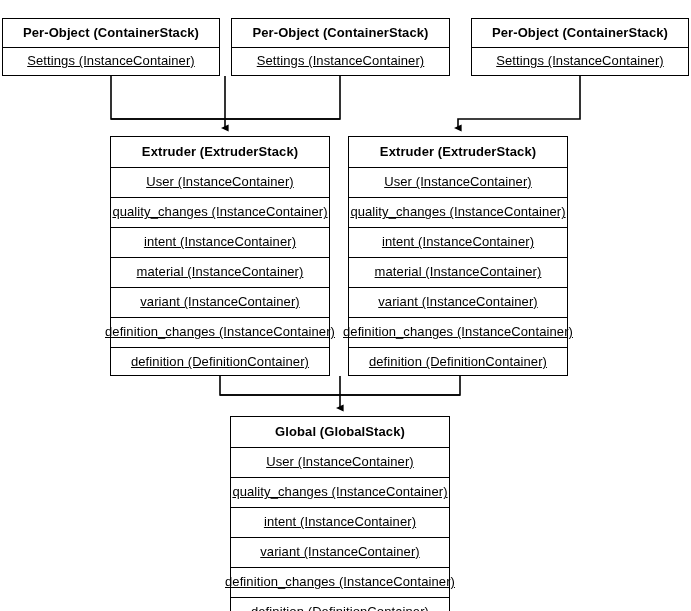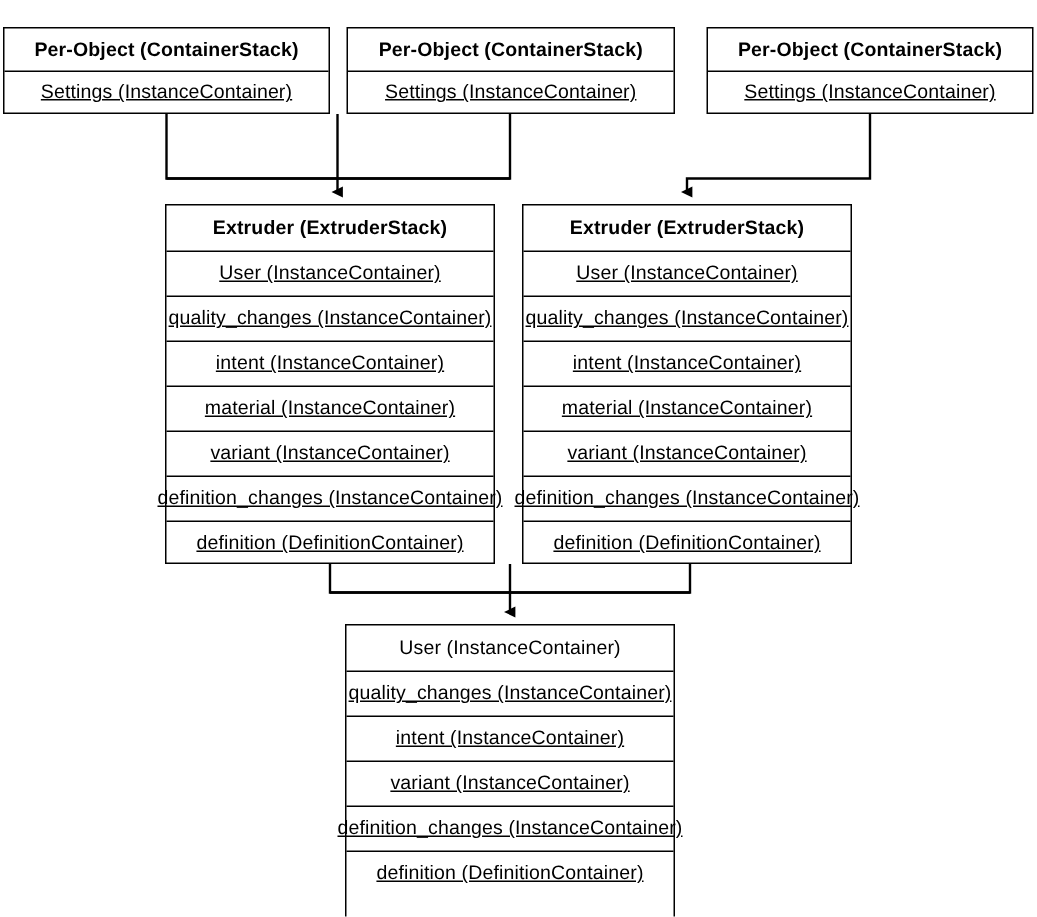--- a/index.html
+++ b/index.html
@@ -129,20 +129,21 @@
     <div class="row" style="height:30px;">User (InstanceContainer)</div>
     <div class="row" style="height:30px;">quality_changes (InstanceContainer)</div>
     <div class="row" style="height:30px;">intent (InstanceContainer)</div>
     <div class="row" style="height:30px;">material (InstanceContainer)</div>
     <div class="row" style="height:30px;">variant (InstanceContainer)</div>
     <div class="row" style="height:30px;">definition_changes (InstanceContainer)</div>
     <div class="row" style="height:30px;">definition (DefinitionContainer)</div>
   </div>
 
   <div class="node" style="left:230px; top:400px; width:220px; height:210px;">
+    <div class="row header" style="height:30px;">Global (GlobalStack)</div>
     <div class="row" style="height:30px;">User (InstanceContainer)</div>
     <div class="row" style="height:30px;">quality_changes (InstanceContainer)</div>
     <div class="row" style="height:30px;">intent (InstanceContainer)</div>
     <div class="row" style="height:30px;">variant (InstanceContainer)</div>
     <div class="row" style="height:30px;">definition_changes (InstanceContainer)</div>
     <div class="row" style="height:30px;">definition (DefinitionContainer)</div>
   </div>
 
 </div>
 

